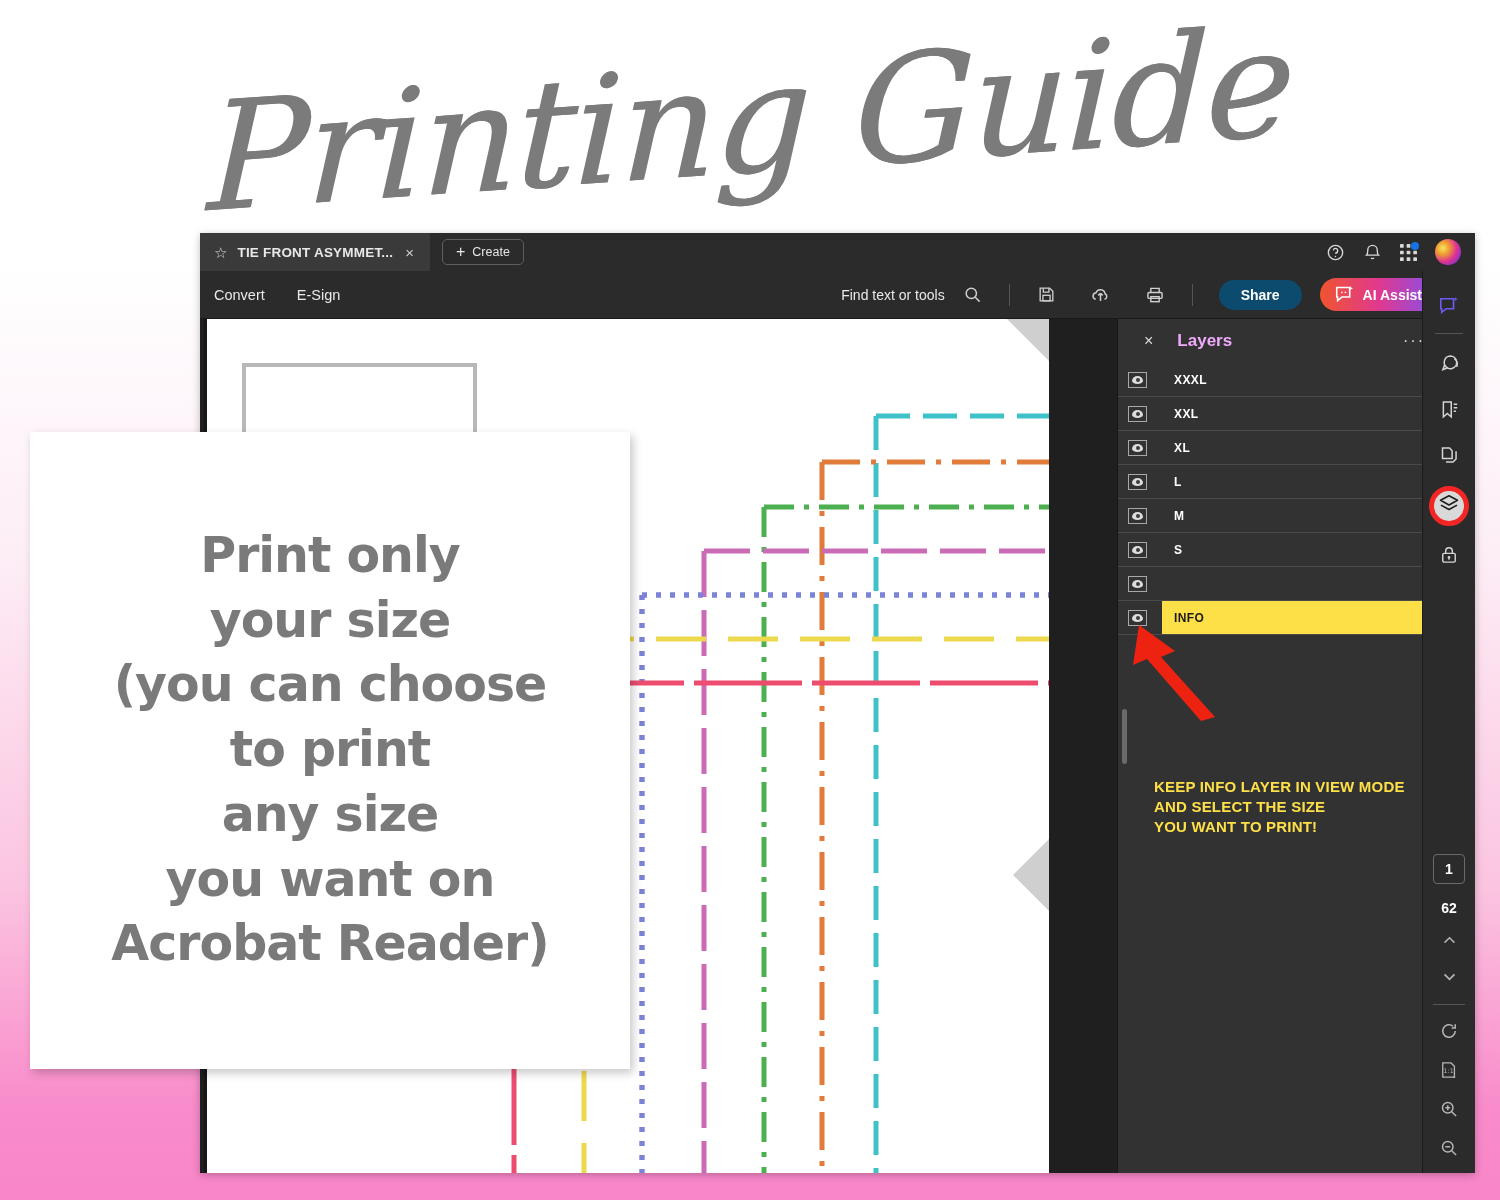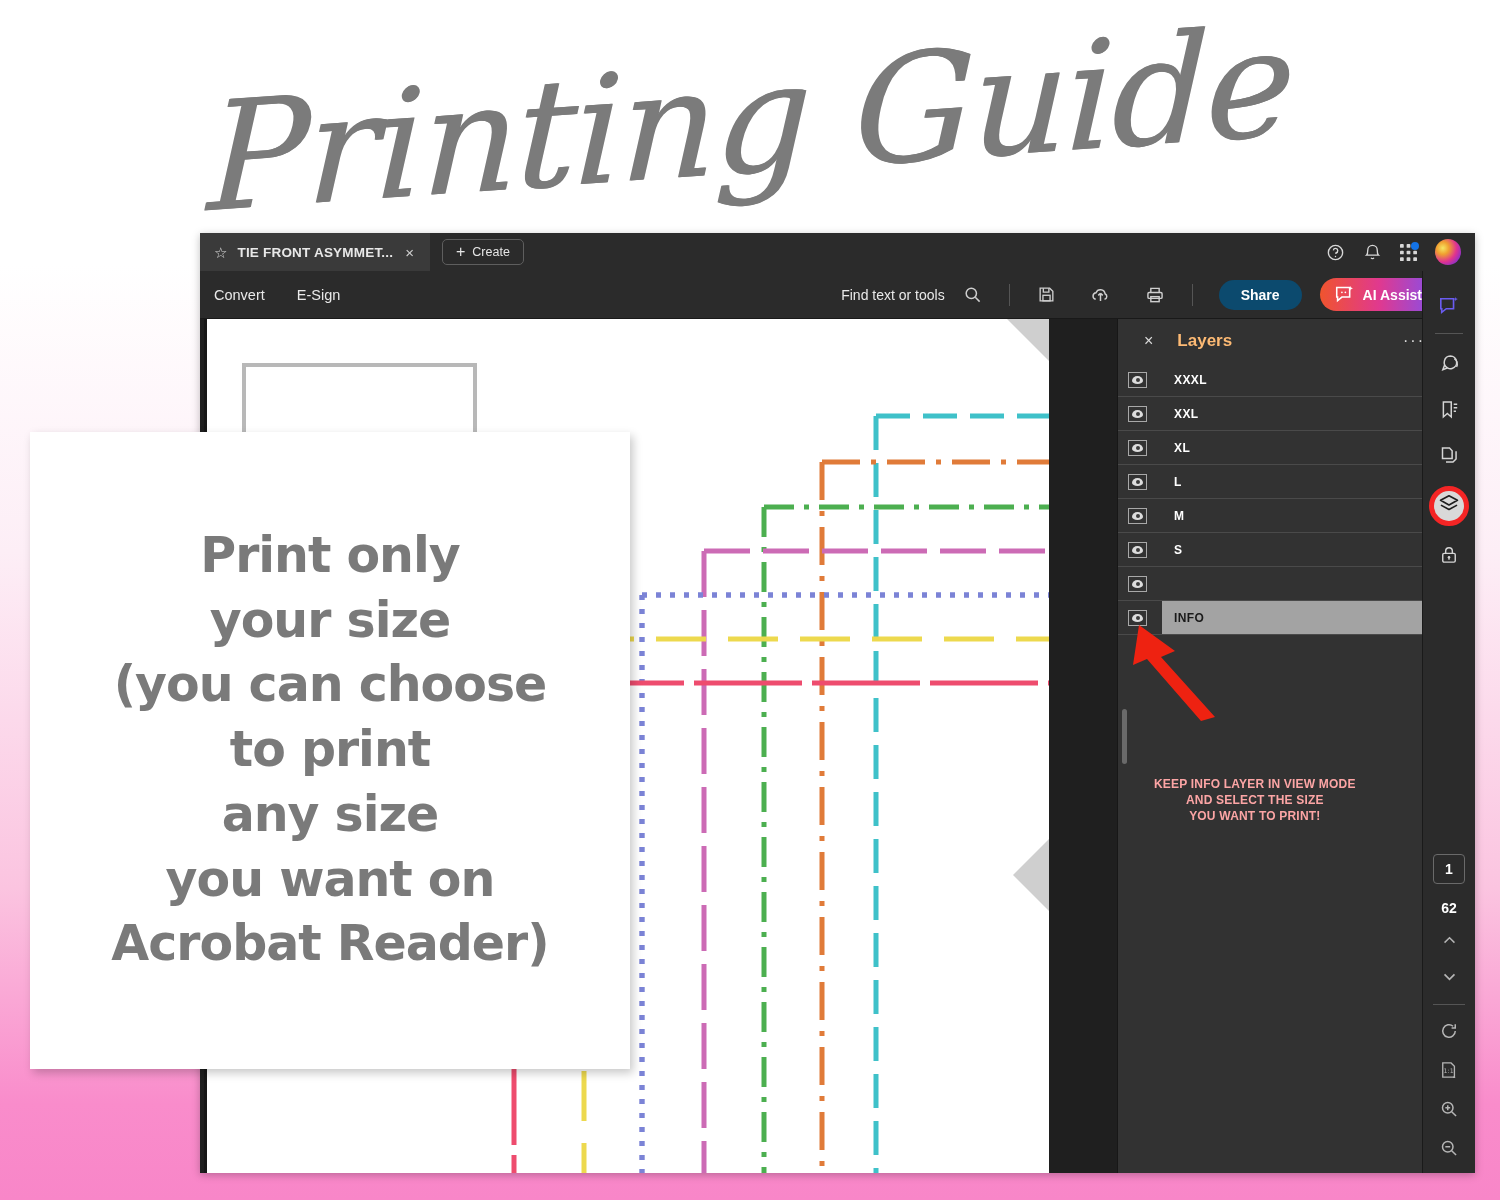--- a/index.html
+++ b/index.html
@@ -184,21 +184,21 @@
   #panel-scrollbar {
     position: absolute; left: 4px; top: 390px;
     width: 5px; height: 55px; border-radius: 3px;
     background: #6a6a6a; cursor: pointer;
   }
   #panel-header {
     display: flex; align-items: center;
     height: 44px; padding: 0 14px 0 26px;
   }
   #panel-close { color: #dcdcdc; font-size: 16px; cursor: pointer; }
-  #panel-title { color: #fdba74; font-size: 17px; font-weight: bold; margin-left: 24px; }
+  #panel-title { color: #f0abfc; font-size: 17px; font-weight: bold; margin-left: 24px; }
   #panel-more { margin-left: auto; color: #dcdcdc; font-size: 16px; letter-spacing: 2px; cursor: pointer; }
 
   #layer-list { padding: 0; }
   .layer-row {
     position: relative;
     display: flex; align-items: center;
     height: 34px;
     border-bottom: 1px solid #4a4a4a;
     cursor: pointer;
   }
@@ -222,30 +222,29 @@
     border-radius: 50%; background: #3a3a3a;
   }
   .layer-body {
     margin-left: 44px;
     flex: 1;
     height: 100%;
     display: flex; align-items: center;
     padding-left: 12px;
   }
   .layer-label { color: #ffffff; font-size: 12px; font-weight: bold; letter-spacing: .4px; }
-  .layer-row.selected .layer-body { background: #a3a3a3; }
+  .layer-row.selected .layer-body { background: #fde047; }
   .layer-row.selected .layer-label { color: #1a1a1a; }
 
   #annotation-arrow { position: absolute; left: 1px; top: 2px; width: 130px; height: 110px; }
   #annotation-text {
     position: absolute; left: 36px; top: 162px;
-    color: #fca5a5; font-size: 12px; font-weight: bold;
+    color: #fde047; font-size: 15px; font-weight: bold;
     line-height: 1.32; letter-spacing: .2px;
     white-space: pre-line;
-    text-align: center;
   }
   #annot-wrap { position: absolute; left: 0; top: 296px; width: 322px; height: 300px; pointer-events: none; }
 
   
   #right-rail {
     position: absolute; right: 0; top: 38px;
     width: 53px; height: calc(940px - 38px);
     background: #2b2b2b;
     border-left: 1px solid #1a1a1a;
     display: flex; flex-direction: column; align-items: center;

